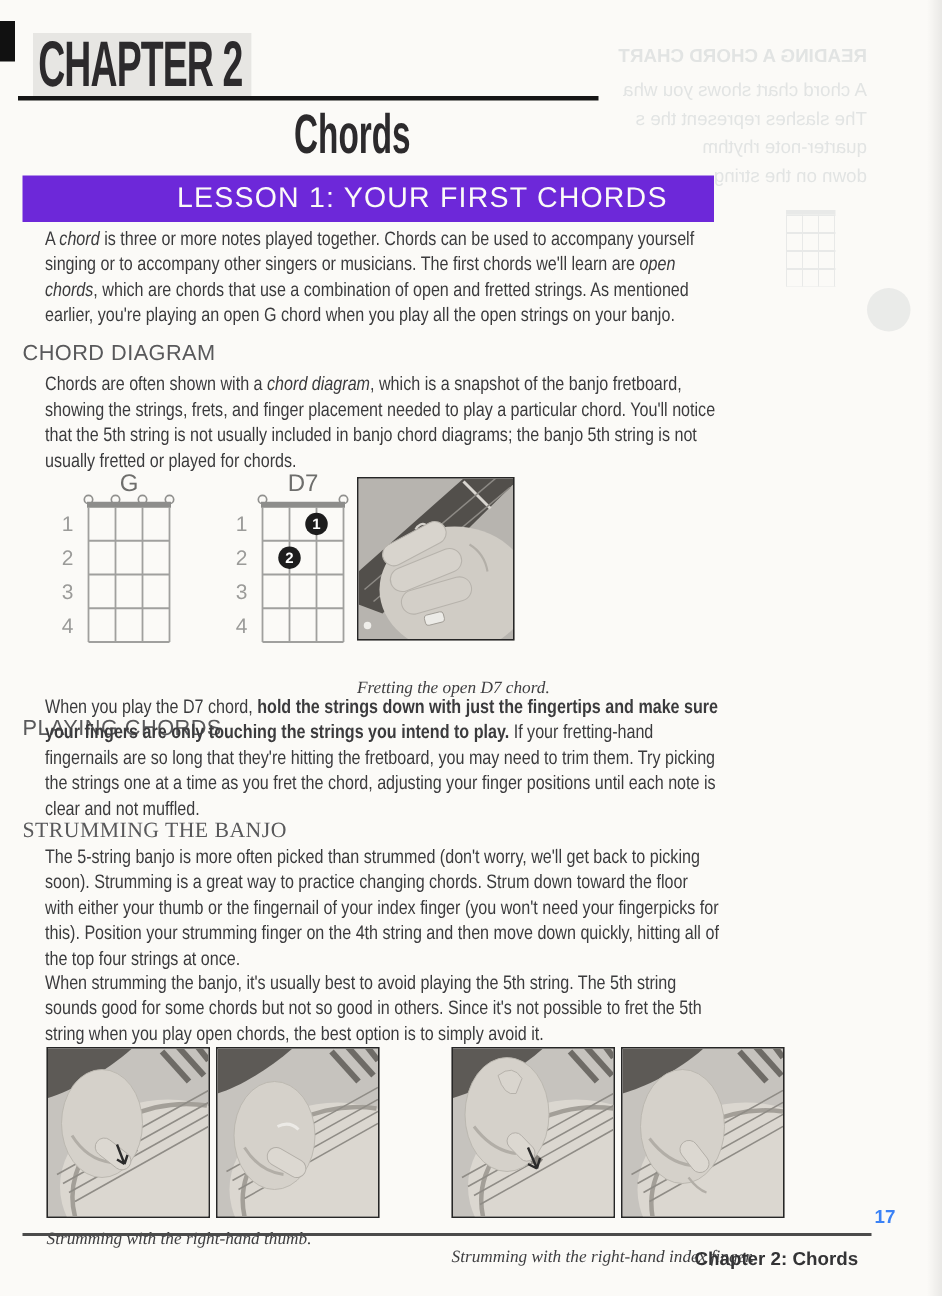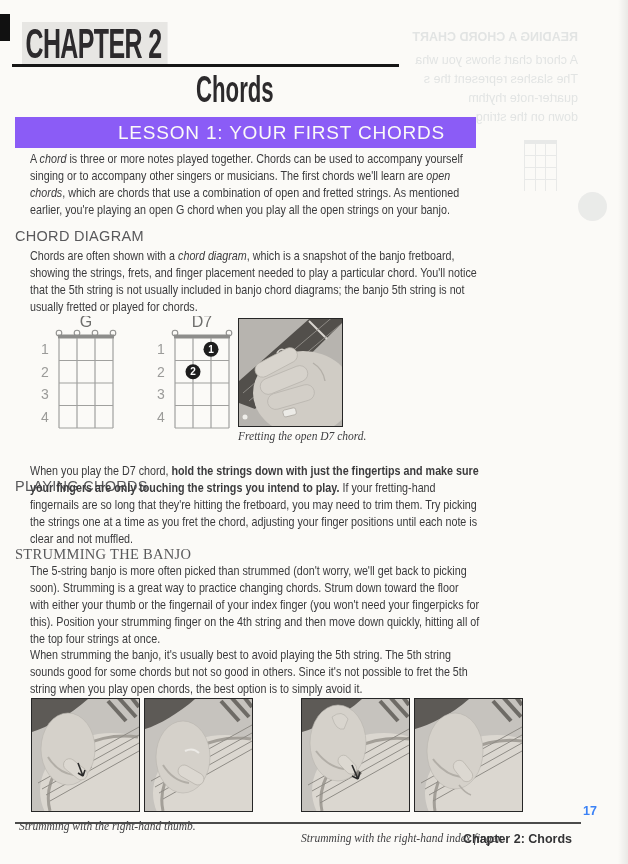--- a/index.html
+++ b/index.html
@@ -28,21 +28,21 @@
   .chapter{position:absolute;left:22px;top:22px;}
   .chapter-inner{display:inline-block;transform:scaleX(.58);transform-origin:left top;
     font-size:43px;font-weight:700;line-height:40px;letter-spacing:-1px;
     color:#2c2a2c;background:#e7e6e3;padding:1px 10px 2px 6px;white-space:nowrap;}
   .chapter-rule{position:absolute;left:12px;top:64px;width:387px;height:3px;background:#161616;}
   .subtitle{position:absolute;left:196px;top:74px;}
   .subtitle-inner{display:inline-block;transform:scaleX(.60);transform-origin:left top;
     font-size:37px;font-weight:700;line-height:32px;color:#2c2a2c;white-space:nowrap;}
 
   .banner{position:absolute;left:15px;top:117px;width:461px;height:31px;
-    background:#8b5cf6;color:#fbfaf8;font-size:19px;line-height:31px;
+    background:#6d28d9;color:#fbfaf8;font-size:19px;line-height:31px;
     letter-spacing:.8px;padding-left:103px;box-sizing:border-box;white-space:nowrap;}
 
   
   .body{position:absolute;margin:0;width:545px;transform:scaleX(.826);transform-origin:left top;
     font-size:13px;line-height:17.1px;color:#3b3b3d;}
   .seg-i{font-style:italic;}
   .seg-b{font-weight:700;}
   .intro{left:30px;top:150px;}
   .sec{position:absolute;margin:0;font-size:14.5px;font-weight:400;color:#59595b;
     letter-spacing:.3px;white-space:nowrap;}
@@ -64,22 +64,22 @@
   .photo{position:absolute;border:1px solid #262626;background:#c2bfba;overflow:hidden;}
   .photo svg{display:block;}
   .main-photo{left:238px;top:318px;width:103px;height:107px;}
   .sp1{left:31px;top:698px;width:107px;height:112px;}
   .sp2{left:144px;top:698px;width:107px;height:112px;}
   .sp3{left:301px;top:698px;width:107px;height:112px;}
   .sp4{left:414px;top:698px;width:107px;height:112px;}
 
   .cap{position:absolute;font-family:"Liberation Serif",serif;font-style:italic;
     font-size:11.5px;color:#3e3e40;white-space:nowrap;}
-  .cap-d7{left:238px;top:430px;}
-  .cap-thumb{left:19px;top:820px;}
+  .cap-d7{left:238px;top:453px;}
+  .cap-thumb{left:31px;top:820px;}
   .cap-index{left:301px;top:820px;margin-top:12px;}
 
   
   .footer-rule{position:absolute;left:15px;top:822px;width:566px;height:2px;background:#4b4b4b;}
   .footer-chapter{position:absolute;left:443px;top:832px;font-size:12.5px;font-weight:700;color:#333335;white-space:nowrap;margin-left:20px;}
   .footer-page{position:absolute;left:583px;top:804px;font-size:12.5px;font-weight:700;color:#3b82f6;}
 </style>
 </head>
 <body>
 

